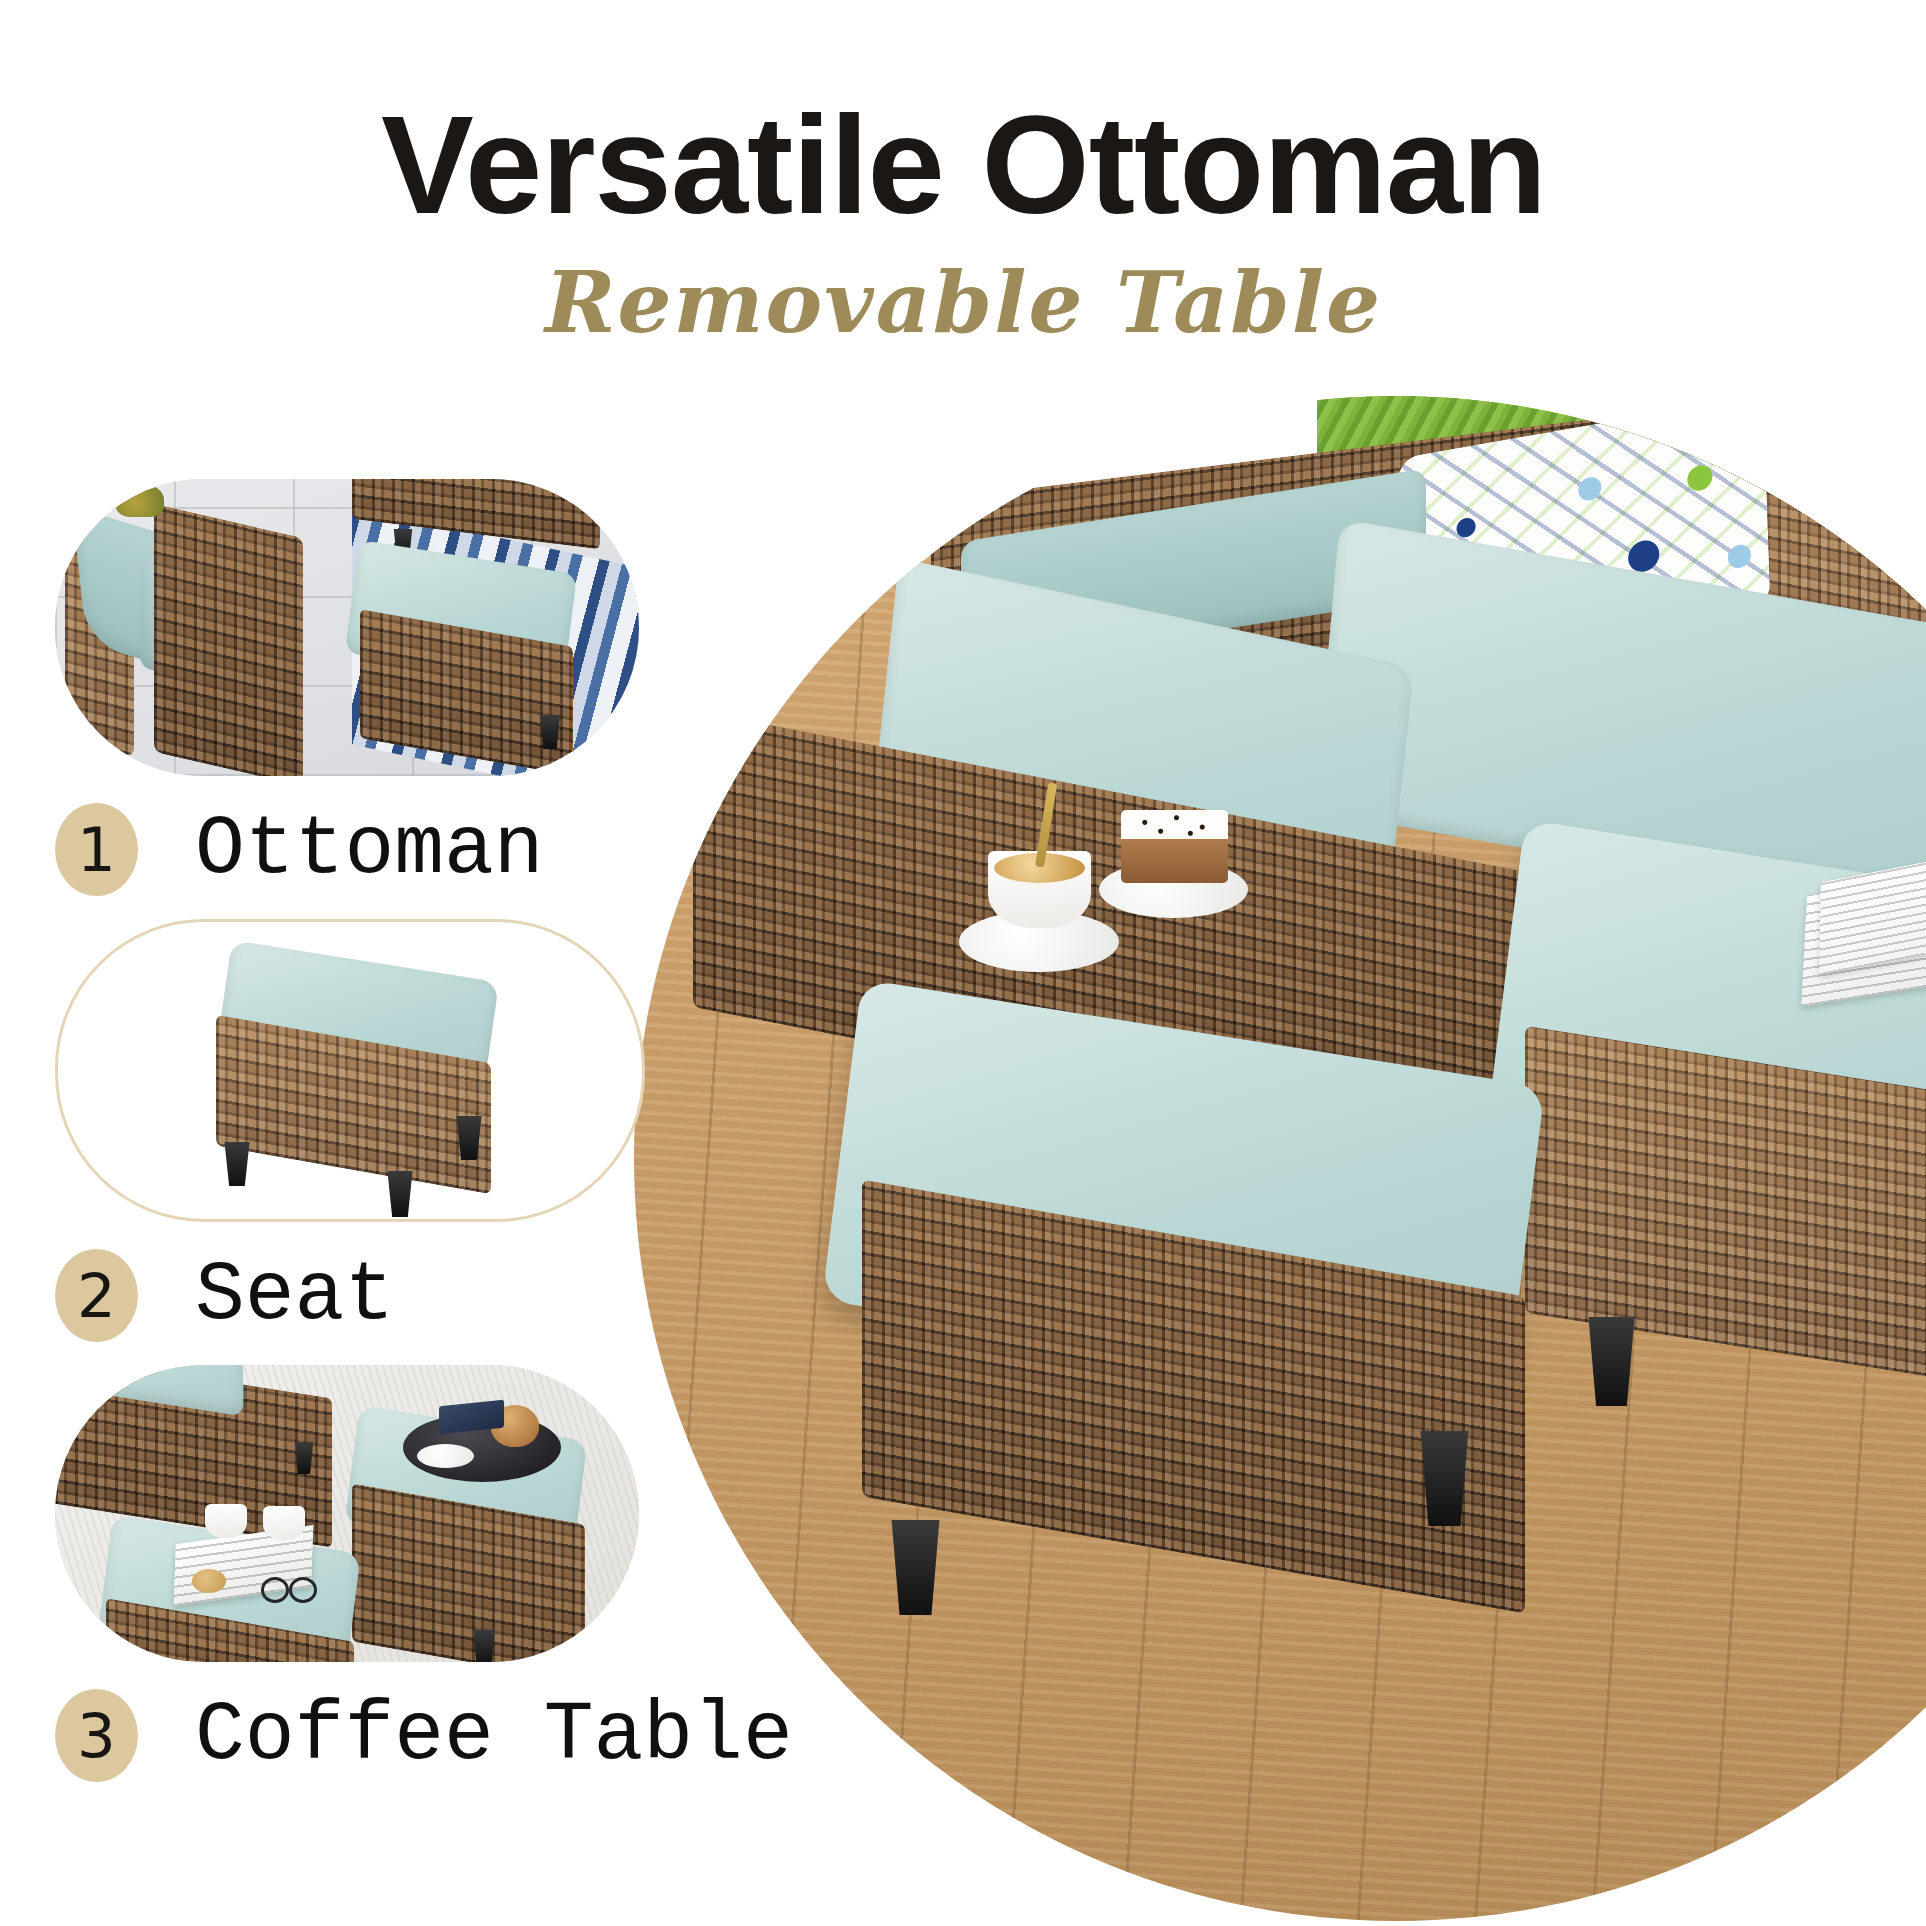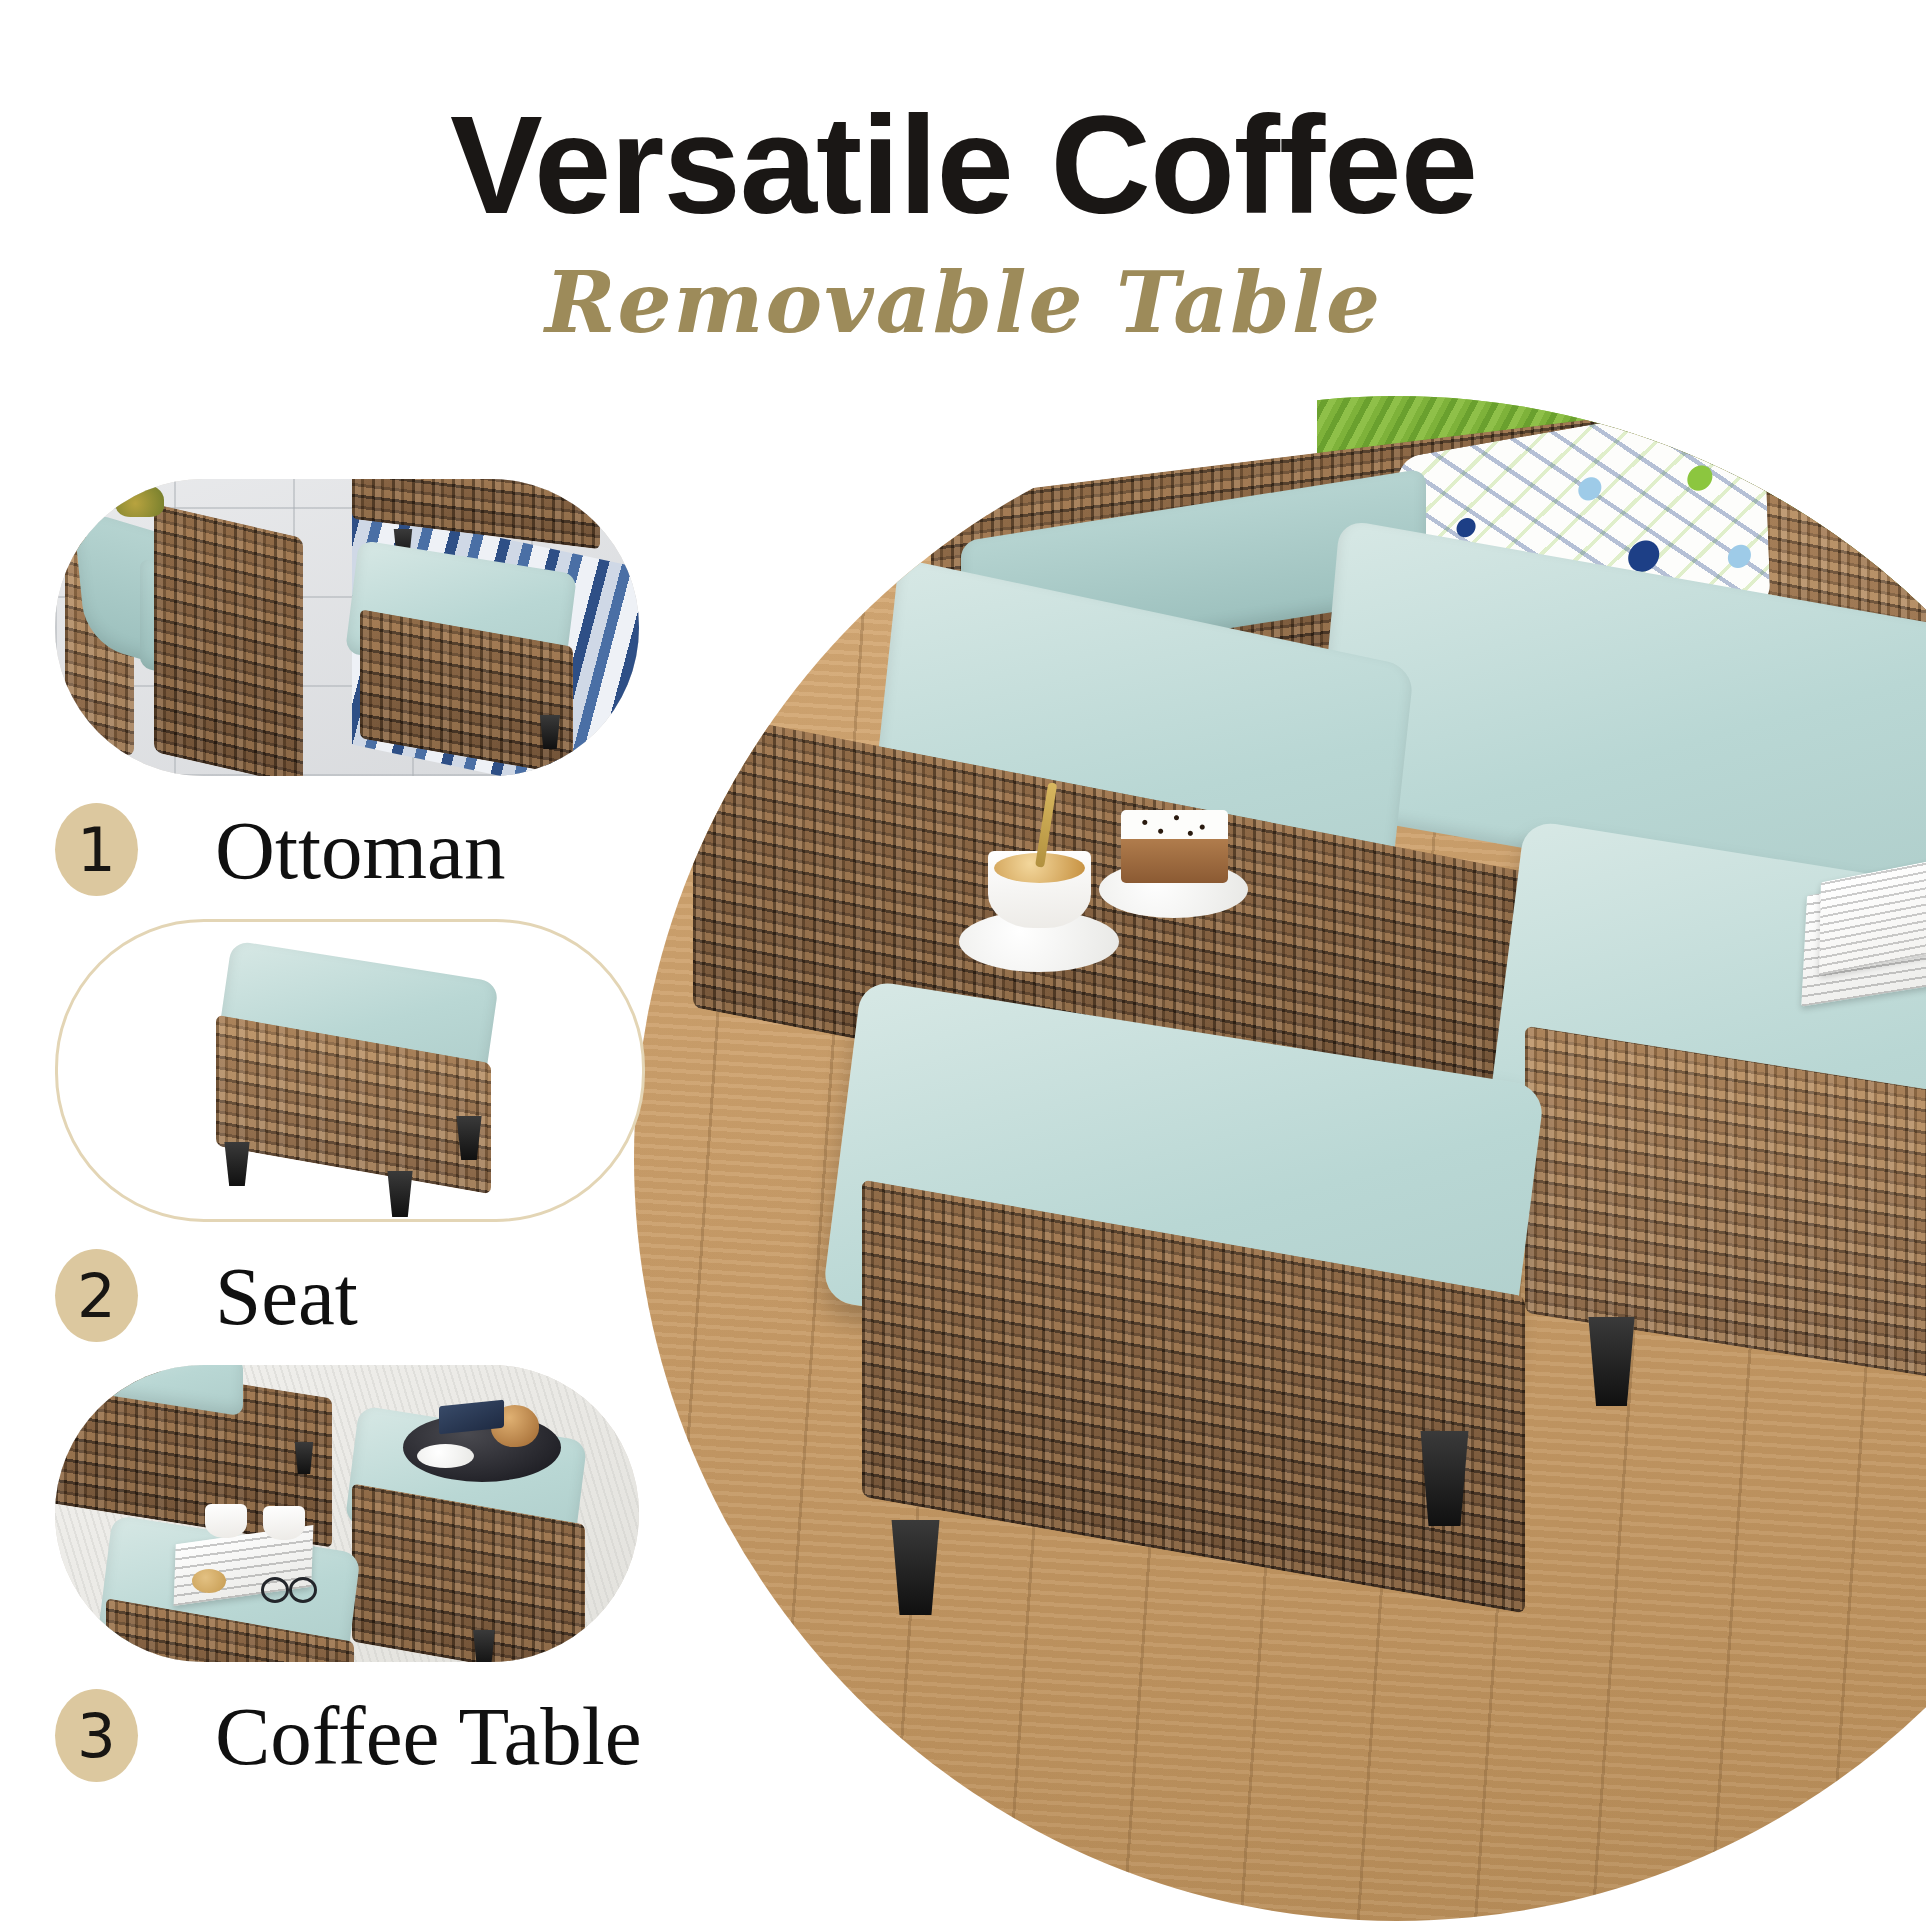--- a/index.html
+++ b/index.html
@@ -51,23 +51,23 @@
   }
   .badge{
     width:83px;height:93px;border-radius:50%;
     background:#dcc89f;
     display:flex;align-items:center;justify-content:center;
     font-size:61px;font-weight:normal;color:#181613;
     flex:0 0 auto;
     font-family:"DejaVu Sans",sans-serif;
   }
   .fname{
-    margin-left:77px;
+    margin-left:57px;
     font-size:83px;color:#101010;
-    font-family:Liberation Serif, serif;
+    font-family:Liberation Mono, monospace;
     white-space:nowrap;
   }
 
   
   .hero{
     position:absolute;
     left:634px;top:396px;
     width:1525px;height:1525px;
     border-radius:50%;
     overflow:hidden;
@@ -184,21 +184,21 @@
   .bread{position:absolute;border-radius:50% 50% 46% 46%;background:radial-gradient(circle at 38% 30%,#e0b173,#9e662f);}
   .glasses{position:absolute;}
   .glasses i{position:absolute;width:100%;height:100%;border:3px solid #23262b;border-radius:50%;}
 </style>
 </head>
 <body>
 
 <div class="page">
 
   <div class="header">
-    <div class="title">Versatile Coffee</div>
+    <div class="title">Versatile Ottoman</div>
     <div class="subtitle">Removable Table</div>
   </div>
 
   <div class="hero">
     <div class="scene">
 
       <div class="grass" style="left:683px;top:0px;width:891px;height:208px;"></div>
 
       <div class="deck" style="left:0;top:119px;width:1544px;height:1426px;
                   background:

